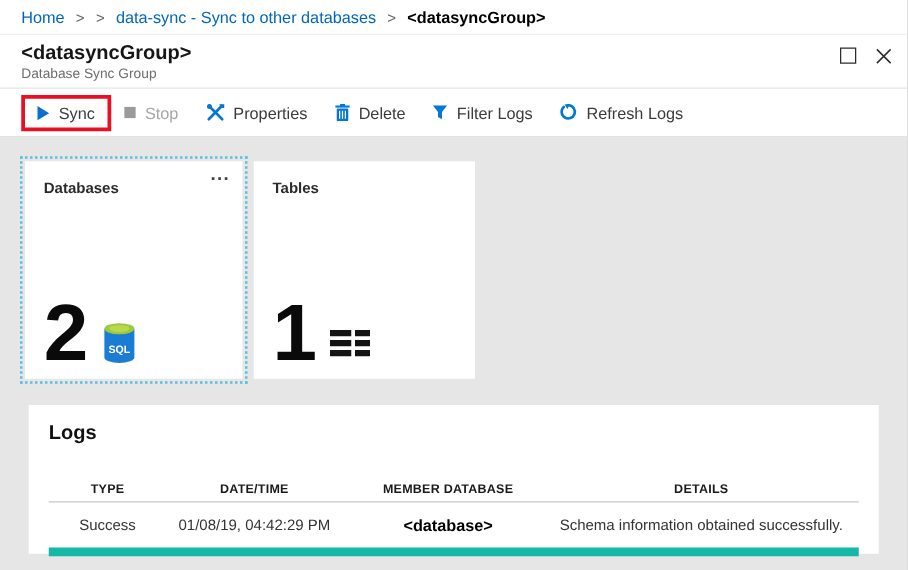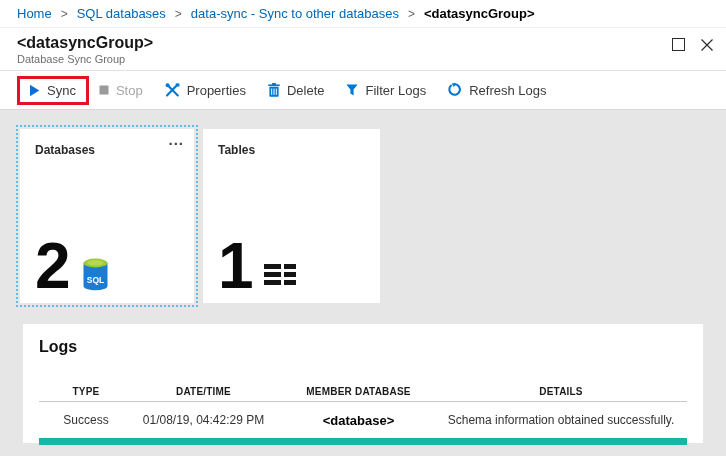--- a/index.html
+++ b/index.html
@@ -97,21 +97,20 @@
   .rcell.db { font-size: 13px; font-weight: bold; color: #000; }
 </style>
 </head>
 <body>
 
 <div class="screen">
 
   <div class="breadcrumb">
     <span class="crumb link">Home</span>
     <span class="sep">&gt;</span>
-    <span class="crumb link">SQL databases</span>
     <span class="sep">&gt;</span>
     <span class="crumb link">data-sync - Sync to other databases</span>
     <span class="sep">&gt;</span>
     <span class="crumb current">&lt;datasyncGroup&gt;</span>
   </div>
 
   <div class="titlebar">
     <div class="page-title">&lt;datasyncGroup&gt;</div>
     <div class="page-subtitle">Database Sync Group</div>
     <div class="win-controls">

